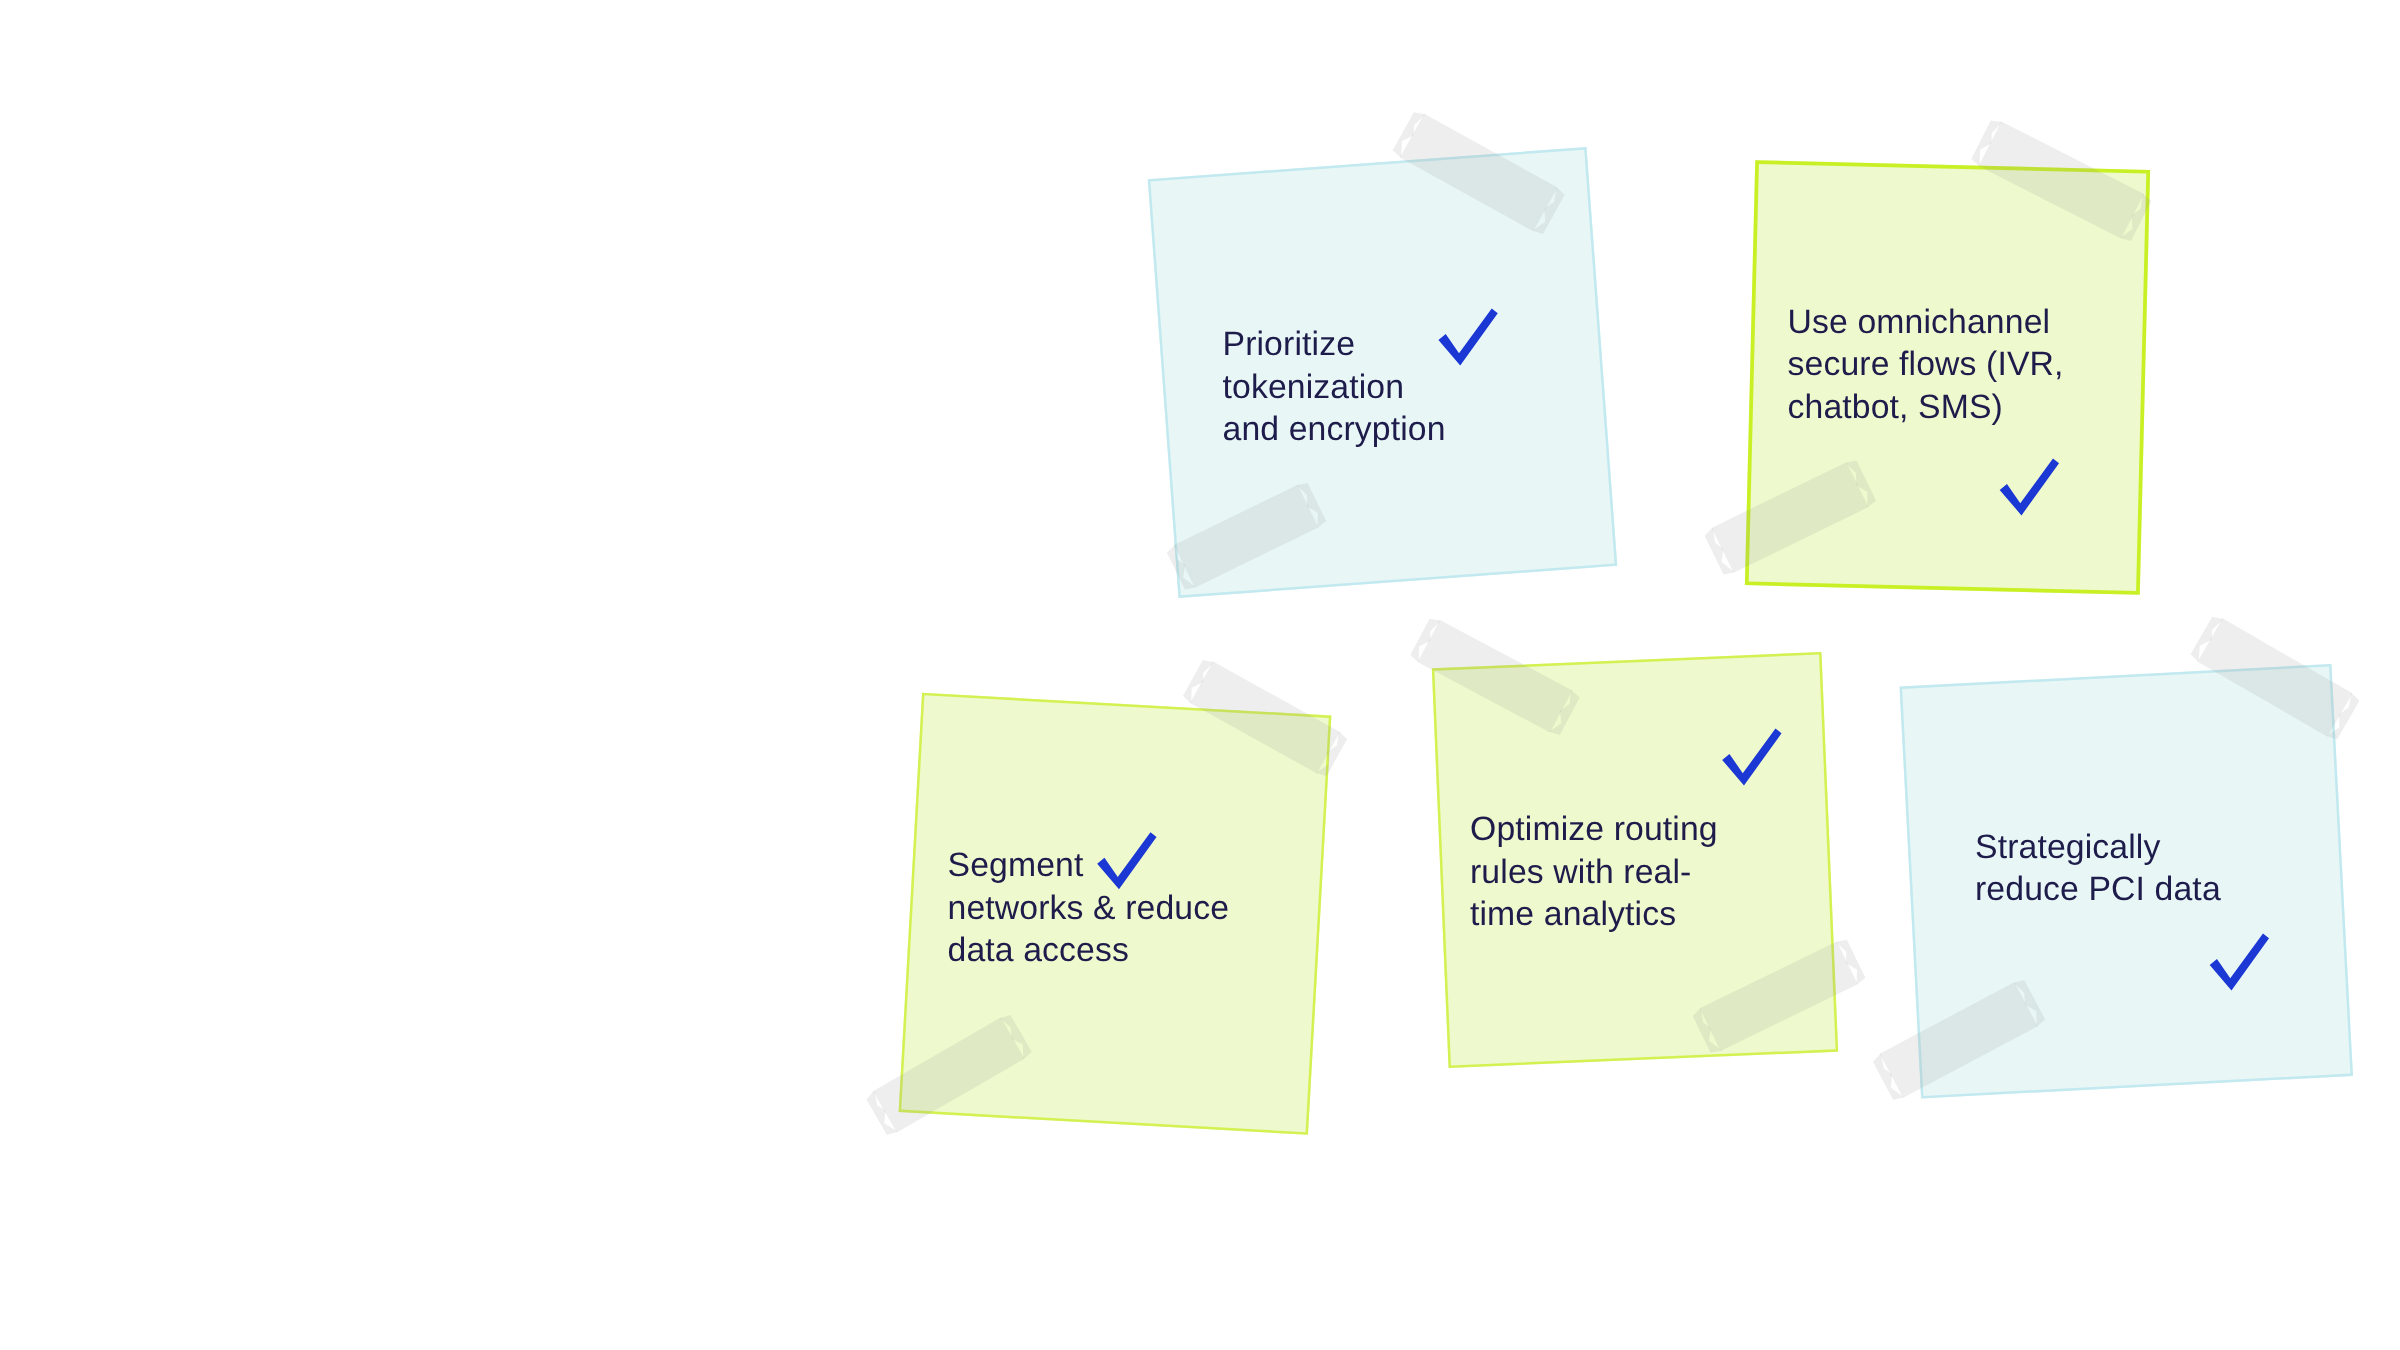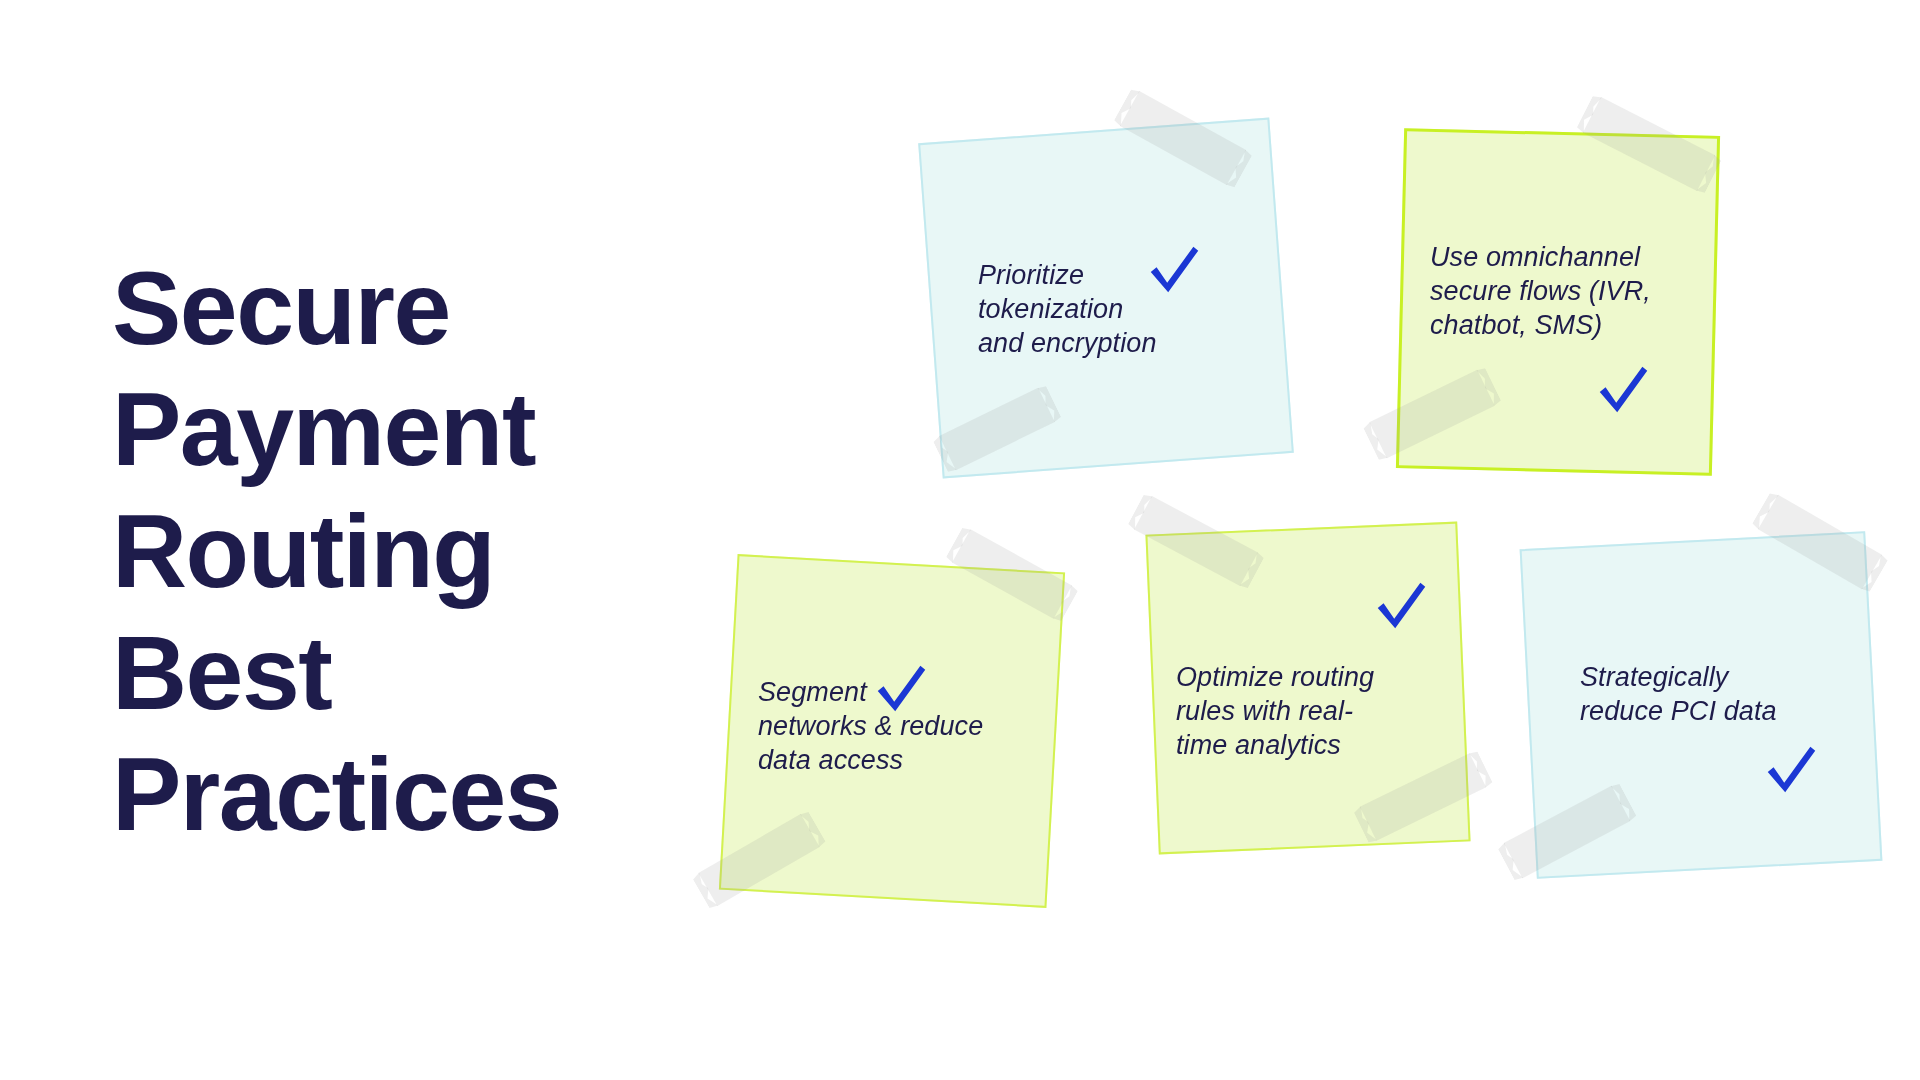--- a/index.html
+++ b/index.html
@@ -37,21 +37,20 @@
     white-space: pre-line;
   }
 
   
   .board {
     position: absolute;
     left: 0;
     top: 0;
     width: 1920px;
     height: 1080px;
-    font-style: italic;
   }
 
   .note-wrap {
     position: absolute;
   }
 
   .note {
     position: absolute;
     left: 0;
     top: 0;
@@ -111,25 +110,20 @@
   .tape::after {
     right: -8px;
     clip-path: polygon(100% 6%, 0 0, 45% 28%, 0 50%, 62% 72%, 0 100%, 100% 95%);
   }
 </style>
 </head>
 <body>
 
 <div id="slide">
 
-  <h1 class="headline">Secure
-Payment
-Routing
-Best
-Practices</h1>
 
   <div class="board">
 
     <div class="note-wrap" style="left:930px; top:130px; width:360px; height:360px;">
 
       <div class="note note-mint" style="width:352px; height:336px; transform: rotate(-4.2deg); transform-origin: 50% 50%;"></div>
 
       <div class="tape" style="left:192px; top:-12px; width:122px; height:40px; transform: rotate(29deg);"></div>
 
       <div class="tape" style="left:12px; top:280px; width:110px; height:38px; transform: rotate(-26deg);"></div>
@@ -184,21 +178,21 @@
     </div>
 
     <div class="note-wrap" style="left:1152px; top:528px; width:330px; height:340px;">
 
       <div class="note note-lime-soft" style="width:312px; height:320px; transform: rotate(-2.4deg); transform-origin: 50% 50%;"></div>
 
       <div class="tape" style="left:-16px; top:-6px; width:120px; height:38px; transform: rotate(28deg);"></div>
 
       <div class="tape" style="left:210px; top:250px; width:122px; height:38px; transform: rotate(-26deg);"></div>
 
-      <div class="note-body" style="left:24px; top:132px; width:270px;">Optimize routing
+      <div class="note-body" style="left:24px; top:118px; width:270px;">Optimize routing
 rules with real-
 time analytics</div>
 
       <div class="check" style="left:218px; top:48px;">
         <svg viewBox="0 0 64 64" aria-hidden="true">
           <path d="M8 33 L14 28 L25 44 L52 7 L57 11 L26 54 Z" fill="#1b37d4"></path>
         </svg>
       </div>
     </div>
 

